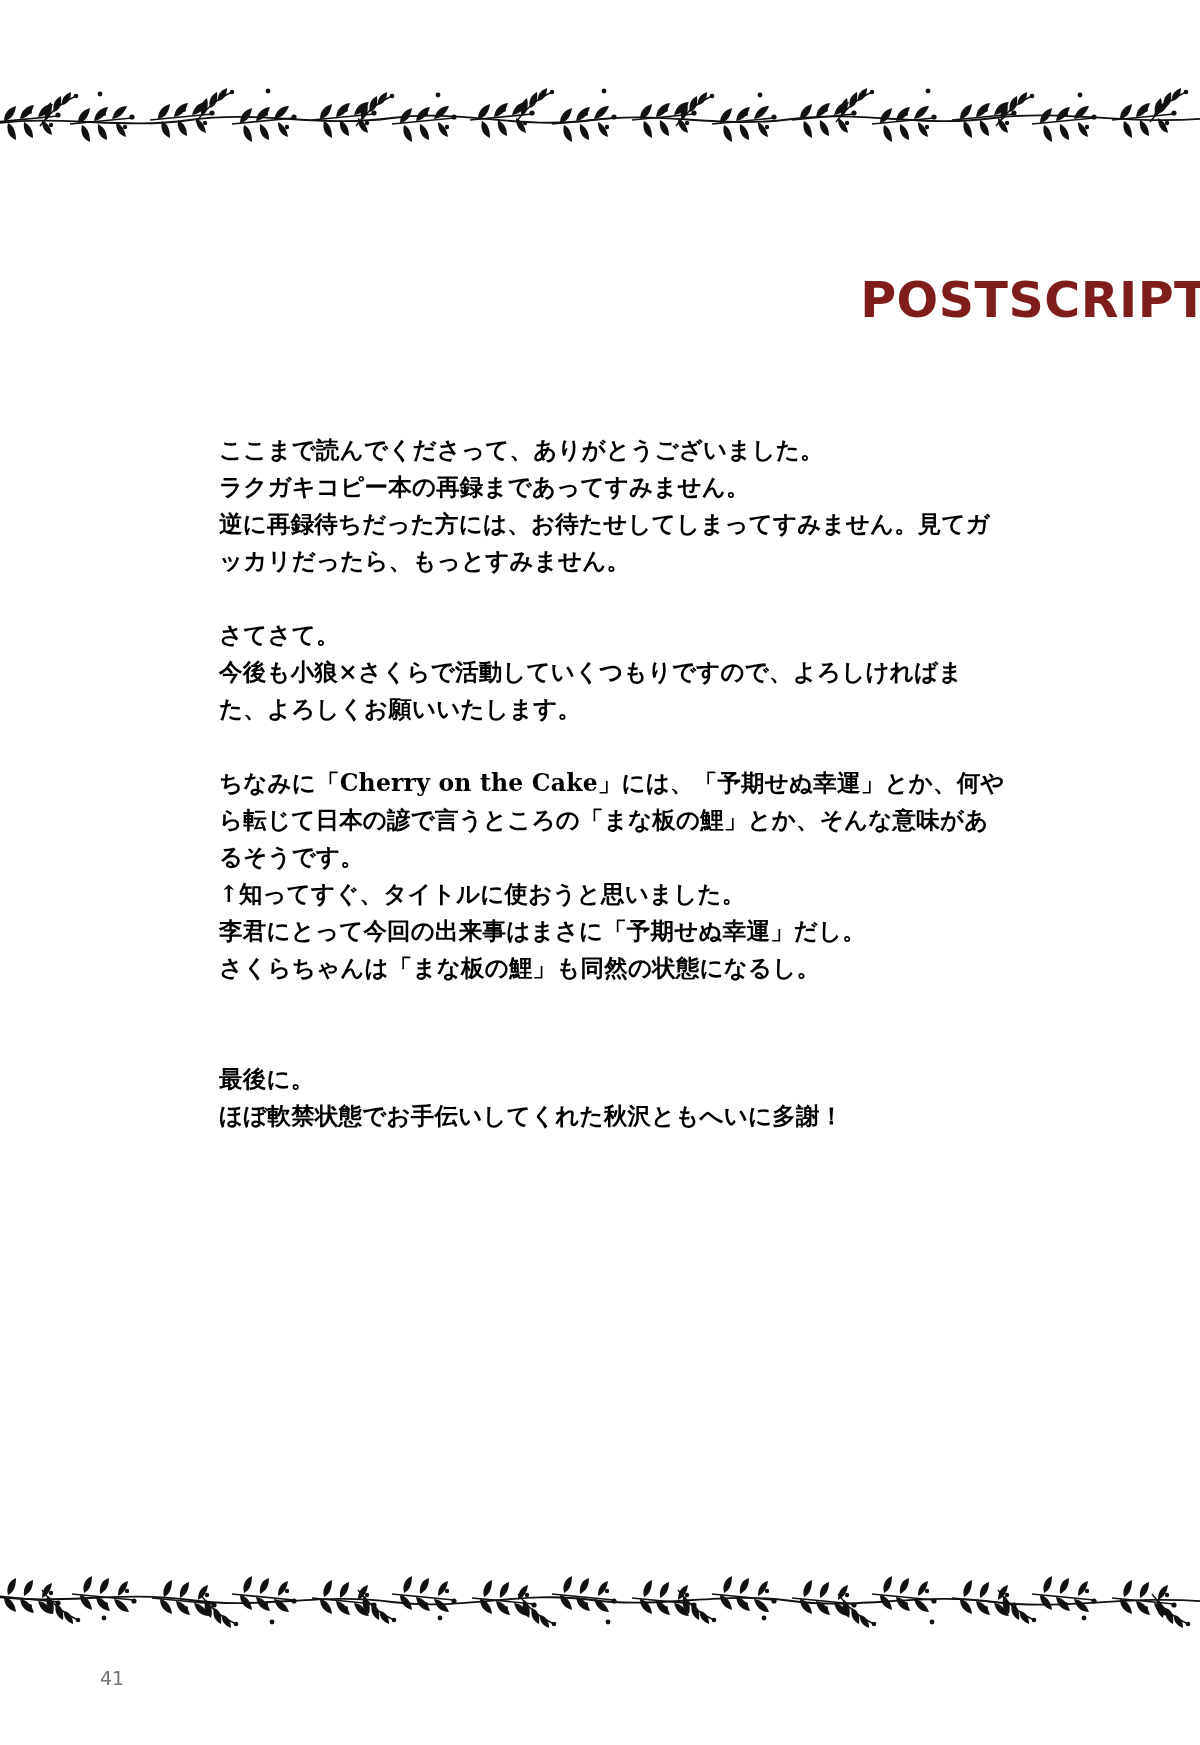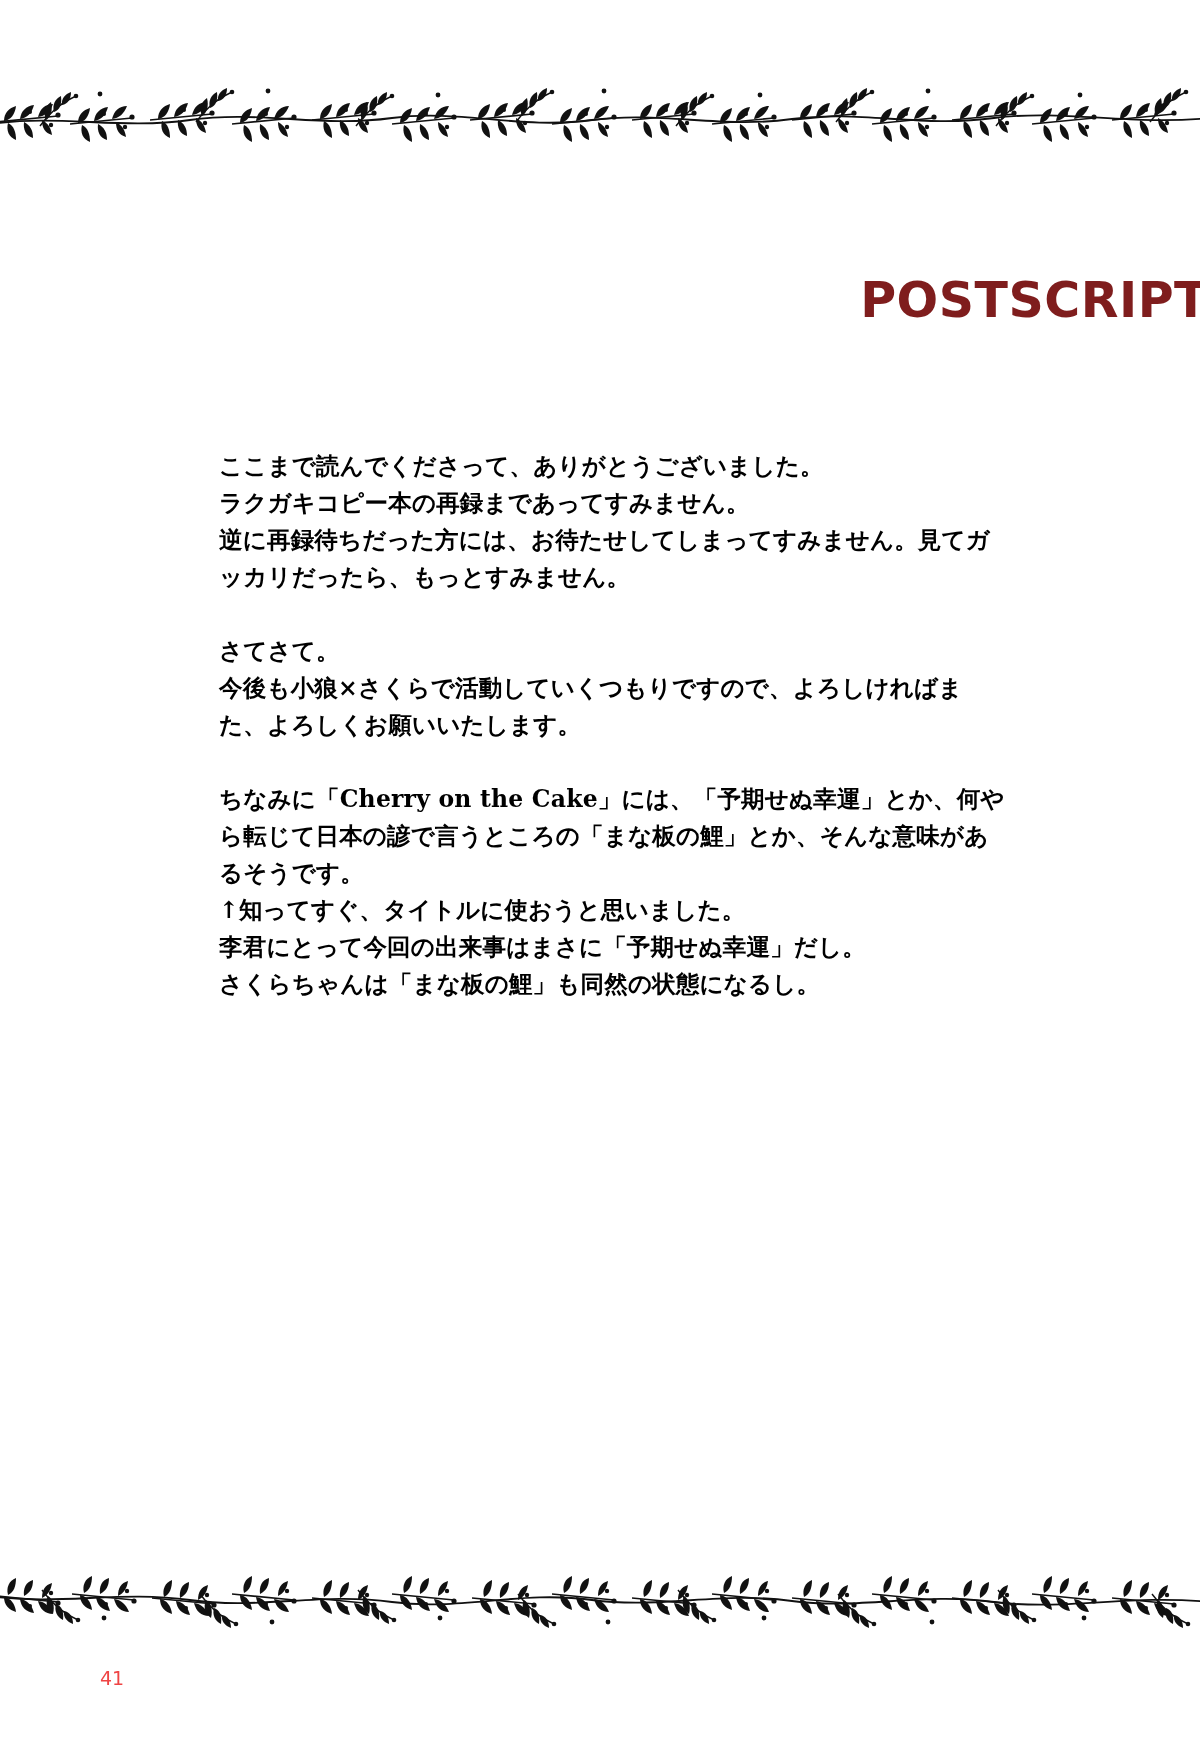--- a/index.html
+++ b/index.html
@@ -57,33 +57,33 @@
     top: 432px;
     left: 219px;
     width: 790px;
     font-family: "DejaVu Serif", serif;
     font-size: 23.5px;
     line-height: 37px;
     color: #000;
     font-weight: 600;
     letter-spacing: 0.2px;
   }
-  .para { margin: 16px 0 37px 0; }
+  .para { margin: 0 0 37px 0; }
   .para:last-child { margin-bottom: 0; }
   .para.tight { margin-bottom: 0; }
   .gap-large { height: 37px; }
 
   
   .page-number {
     position: absolute;
     left: 100px;
     top: 1667px;
     font-family: "DejaVu Sans", sans-serif;
     font-size: 19px;
-    color: #ef4444;
+    color: #737373;
   }
 </style>
 </head>
 <body>
 
 <div class="page">
 
   <div class="vine vine-top">
     <svg width="1200" height="90" viewBox="0 0 1200 90" xmlns="http://www.w3.org/2000/svg">
       <defs>
@@ -198,20 +198,22 @@
     <p class="para" style="white-space: pre-line;">ここまで読んでくださって、ありがとうございました。
 ラクガキコピー本の再録まであってすみません。
 逆に再録待ちだった方には、お待たせしてしまってすみません。見てガッカリだったら、もっとすみません。</p>
     <p class="para" style="white-space: pre-line;">さてさて。
 今後も小狼×さくらで活動していくつもりですので、よろしければまた、よろしくお願いいたします。</p>
     <p class="para" style="white-space: pre-line;">ちなみに「Cherry on the Cake」には、「予期せぬ幸運」とか、何やら転じて日本の諺で言うところの「まな板の鯉」とか、そんな意味があるそうです。
 ↑知ってすぐ、タイトルに使おうと思いました。
 李君にとって今回の出来事はまさに「予期せぬ幸運」だし。
 さくらちゃんは「まな板の鯉」も同然の状態になるし。</p>
     <div class="gap-large"></div>
+    <p class="para tight" style="white-space: pre-line;">最後に。
+ほぼ軟禁状態でお手伝いしてくれた秋沢ともへいに多謝！</p>
   </div>
 
   <div class="vine vine-bottom">
     <svg width="1200" height="90" viewBox="0 0 1200 90" xmlns="http://www.w3.org/2000/svg">
       <defs>
         <g id="leafSprigB">
           <path d="M0,30 C20,32 40,34 62,36" stroke="#111" stroke-width="1.6" fill="none"></path>
           <path d="M8,31 C8,39 13,44 20,46 C19,38 15,32 8,31 Z" fill="#111"></path>
           <path d="M12,29 C10,21 13,15 20,12 C20,20 18,26 12,29 Z" fill="#111"></path>
           <path d="M24,33 C25,41 30,46 38,47 C36,39 31,34 24,33 Z" fill="#111"></path>

